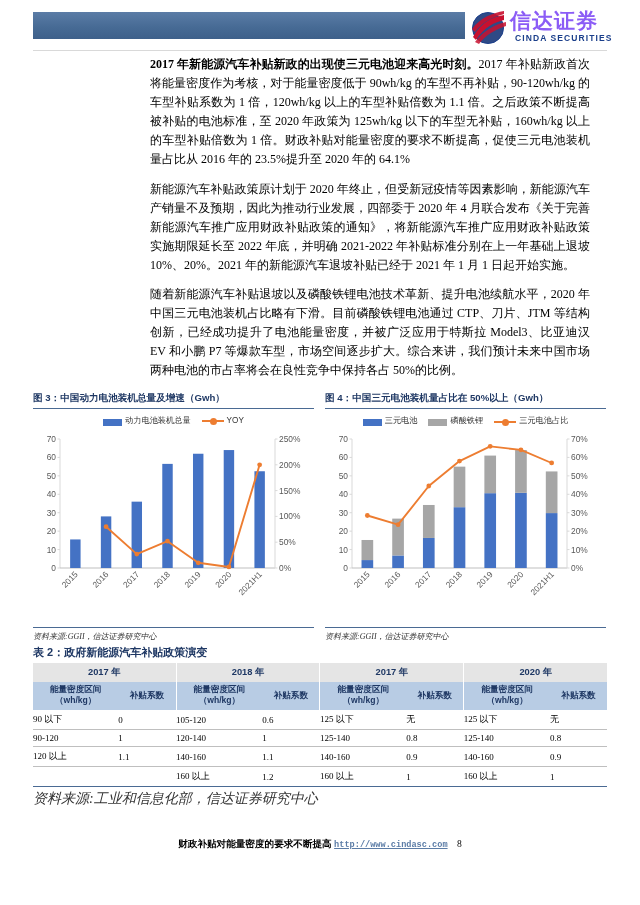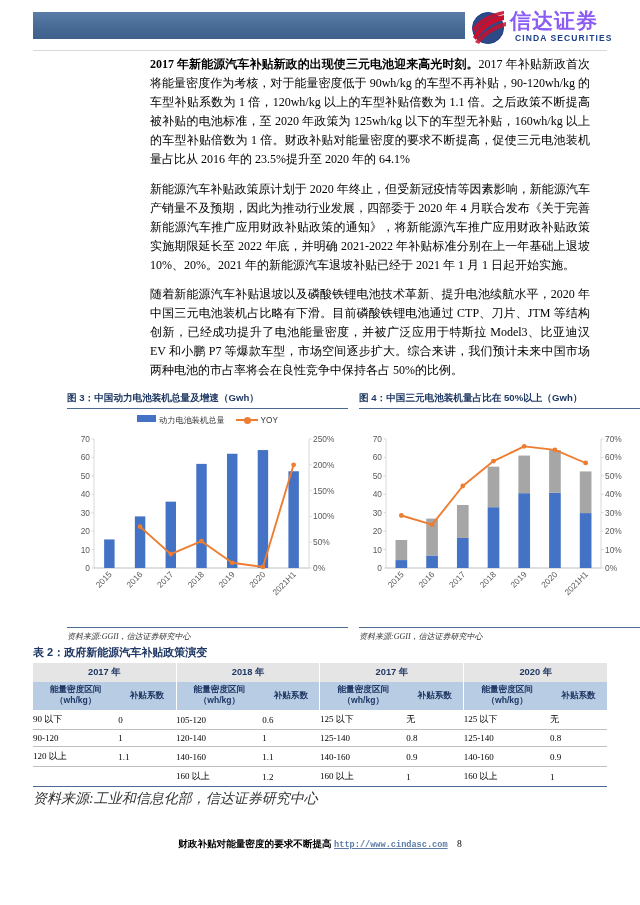--- a/index.html
+++ b/index.html
@@ -20,33 +20,33 @@
     font-size:8.5px;font-weight:bold;color:#1b3f8b;letter-spacing:1.1px;}
   .header-rule{position:absolute;left:33px;top:50px;width:574px;height:1px;background:#d9d9d9;}
 
   
   .content{position:absolute;left:150px;top:55px;width:440px;}
   .para{font-size:12px;line-height:19.1px;text-align:justify;margin:0 0 10px 0;
     font-family:"Liberation Serif","DejaVu Serif",serif;}
   .para b{font-weight:bold;}
 
   
-  .fig{position:absolute;width:281px;margin-left:34px;}
+  .fig{position:absolute;width:281px;}
   .fig-left{left:33px;top:392px;}
   .fig-right{left:325px;top:392px;}
   .fig-title{font-size:9.6px;font-weight:bold;color:#1f3864;
     font-family:"Liberation Sans",sans-serif;margin-bottom:3px;}
   .fig-box{border-top:1.4px solid #4a6a93;border-bottom:1.4px solid #4a6a93;
     height:218px;position:relative;background:#fff;}
   .fig-src{font-size:8px;color:#333;font-style:italic;margin-top:3px;
     font-family:"Liberation Serif",serif;}
 
   .legend{position:absolute;top:6px;left:0;width:100%;display:flex;
     justify-content:center;align-items:center;gap:11px;}
-  .lg{display:flex;align-items:flex-start;gap:3px;font-size:8.2px;
+  .lg{display:flex;align-items:flex-end;gap:3px;font-size:8.2px;
     font-family:"Liberation Sans",sans-serif;color:#333;}
   .lg-sw{width:19px;height:7px;display:inline-block;}
   .lg-line{width:22px;height:8px;position:relative;display:inline-block;}
   .lg-line::before{content:"";position:absolute;left:0;top:3px;width:22px;height:2px;background:#ed7d31;}
   .lg-line::after{content:"";position:absolute;left:8px;top:0.5px;width:7px;height:7px;
     border-radius:50%;background:#ed7d31;}
 
   .plot{position:absolute;left:0;top:24px;width:281px;height:194px;}
 
   
@@ -180,20 +180,34 @@
           </g>
         </svg>
     </div>
   </div>
   <div class="fig-src">资料来源:GGII，信达证券研究中心</div>
 </div>
 
 <div class="fig fig-right">
   <div class="fig-title">图 4：中国三元电池装机量占比在 50%以上（Gwh）</div>
   <div class="fig-box">
+    <div class="legend">
+      <span class="lg">
+        <span class="lg-sw" style="background:#4472c4"></span>
+        <span>三元电池</span>
+      </span>
+      <span class="lg">
+        <span class="lg-sw" style="background:#a6a6a6"></span>
+        <span>磷酸铁锂</span>
+      </span>
+      <span class="lg">
+        <span class="lg-line"></span>
+        <span>三元电池占比</span>
+      </span>
+    </div>
     <div class="plot">
       <svg id="svg-fig4" width="281" height="194">
           <line x1="27" y1="6" x2="27" y2="135" stroke="#d9d9d9" stroke-width="1"></line>
           <line x1="27" y1="135" x2="242" y2="135" stroke="#bfbfbf" stroke-width="1"></line>
           <line x1="242" y1="6" x2="242" y2="135" stroke="#d9d9d9" stroke-width="1"></line>
           <text x="23" y="138" font-size="8.4" font-family="&quot;Liberation Sans&quot;, sans-serif" fill="#595959" text-anchor="end">0</text>
           <line x1="24.5" y1="135" x2="27" y2="135" stroke="#d9d9d9" stroke-width="1"></line>
           <text x="23" y="119.57142857142857" font-size="8.4" font-family="&quot;Liberation Sans&quot;, sans-serif" fill="#595959" text-anchor="end">10</text>
           <line x1="24.5" y1="116.57142857142857" x2="27" y2="116.57142857142857" stroke="#d9d9d9" stroke-width="1"></line>
           <text x="23" y="101.14285714285714" font-size="8.4" font-family="&quot;Liberation Sans&quot;, sans-serif" fill="#595959" text-anchor="end">20</text>

